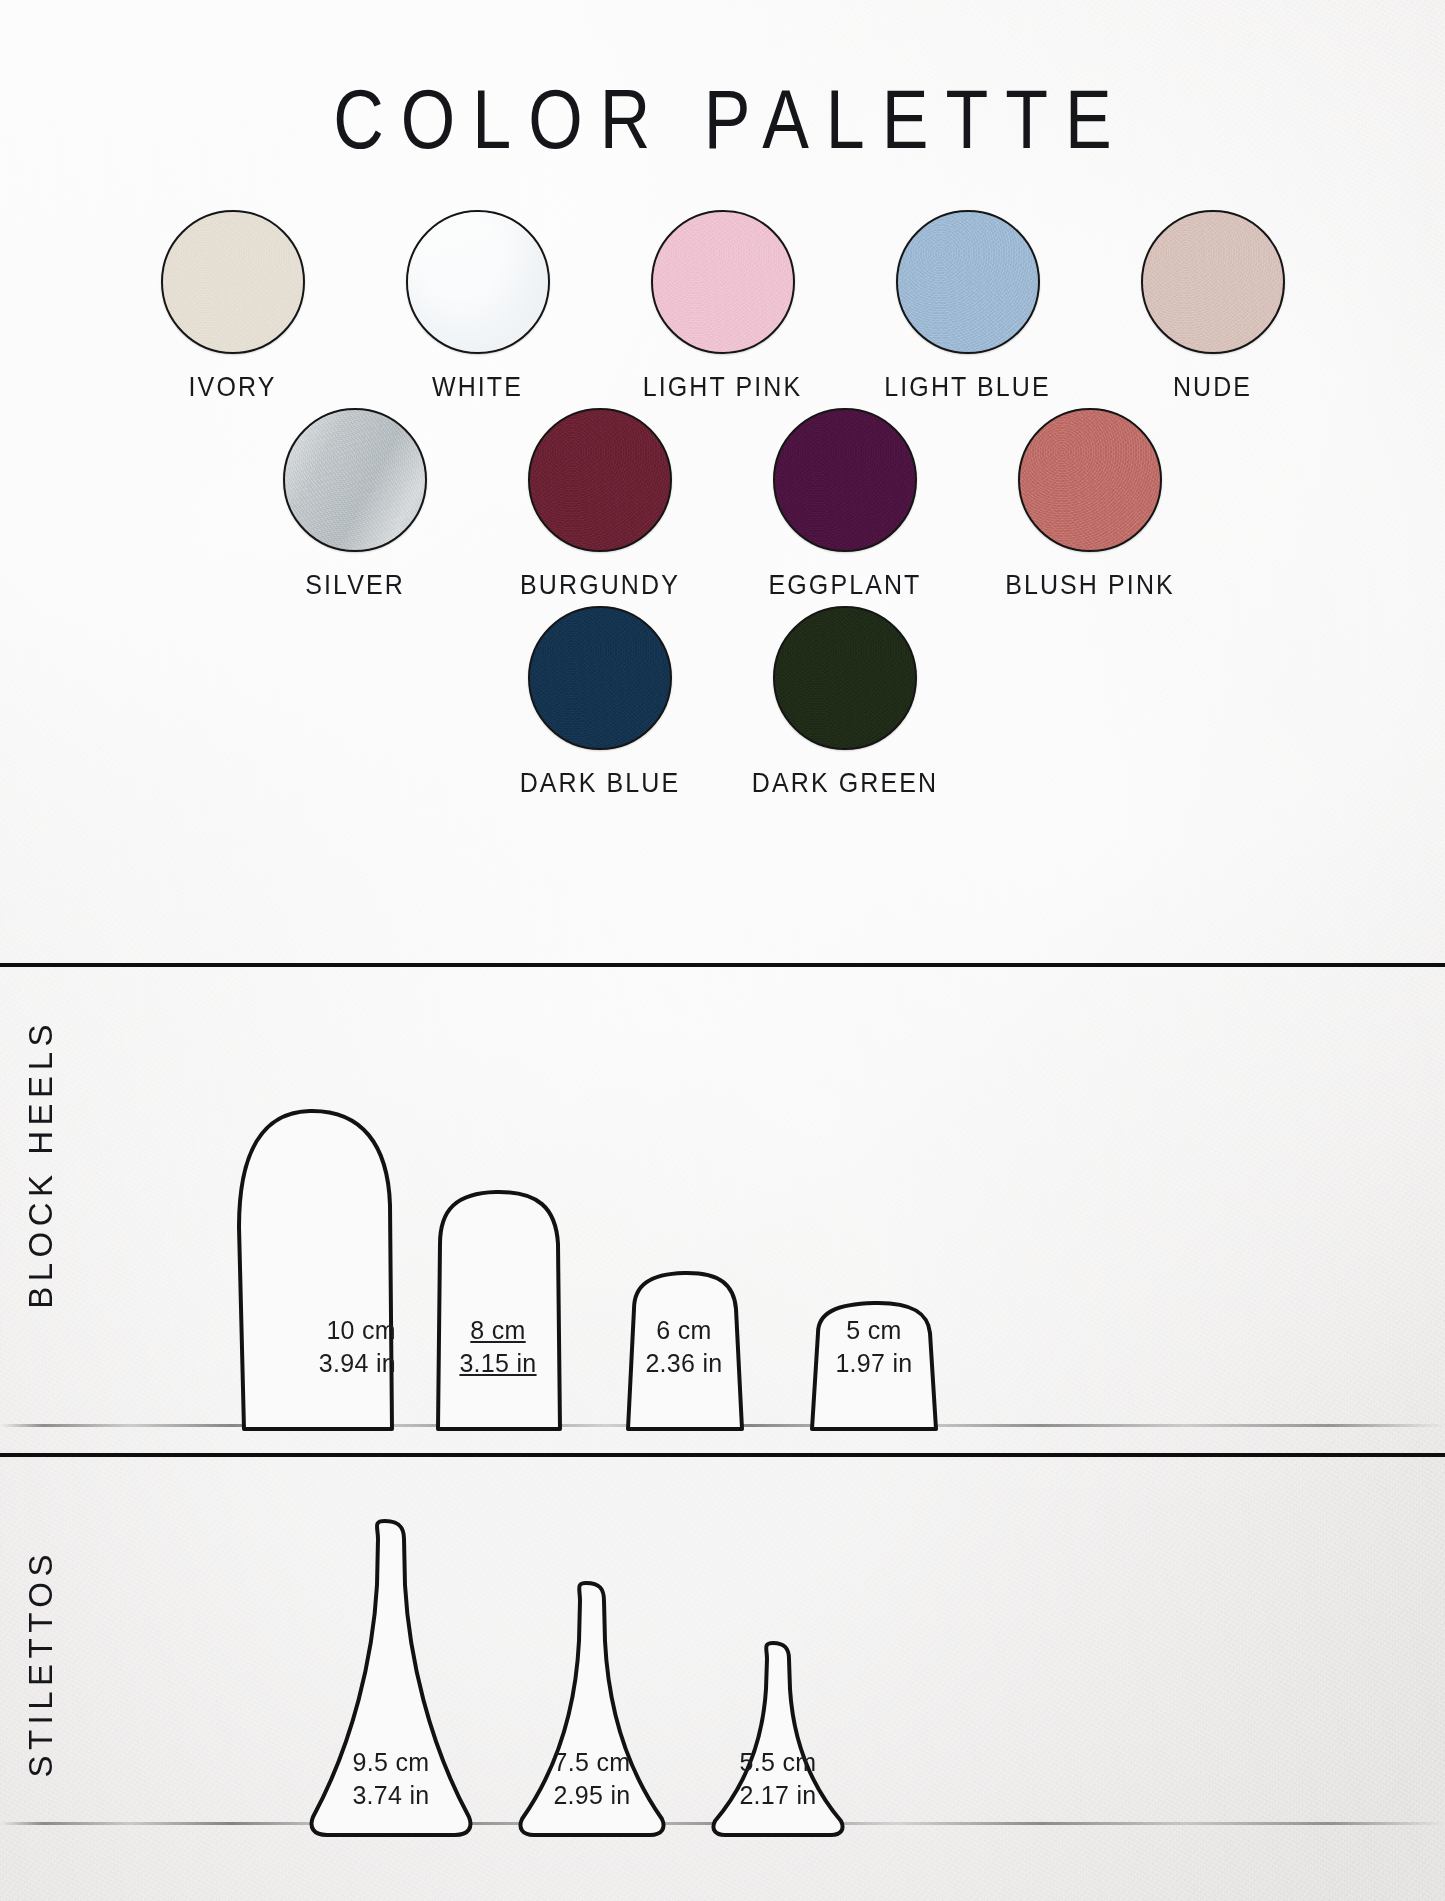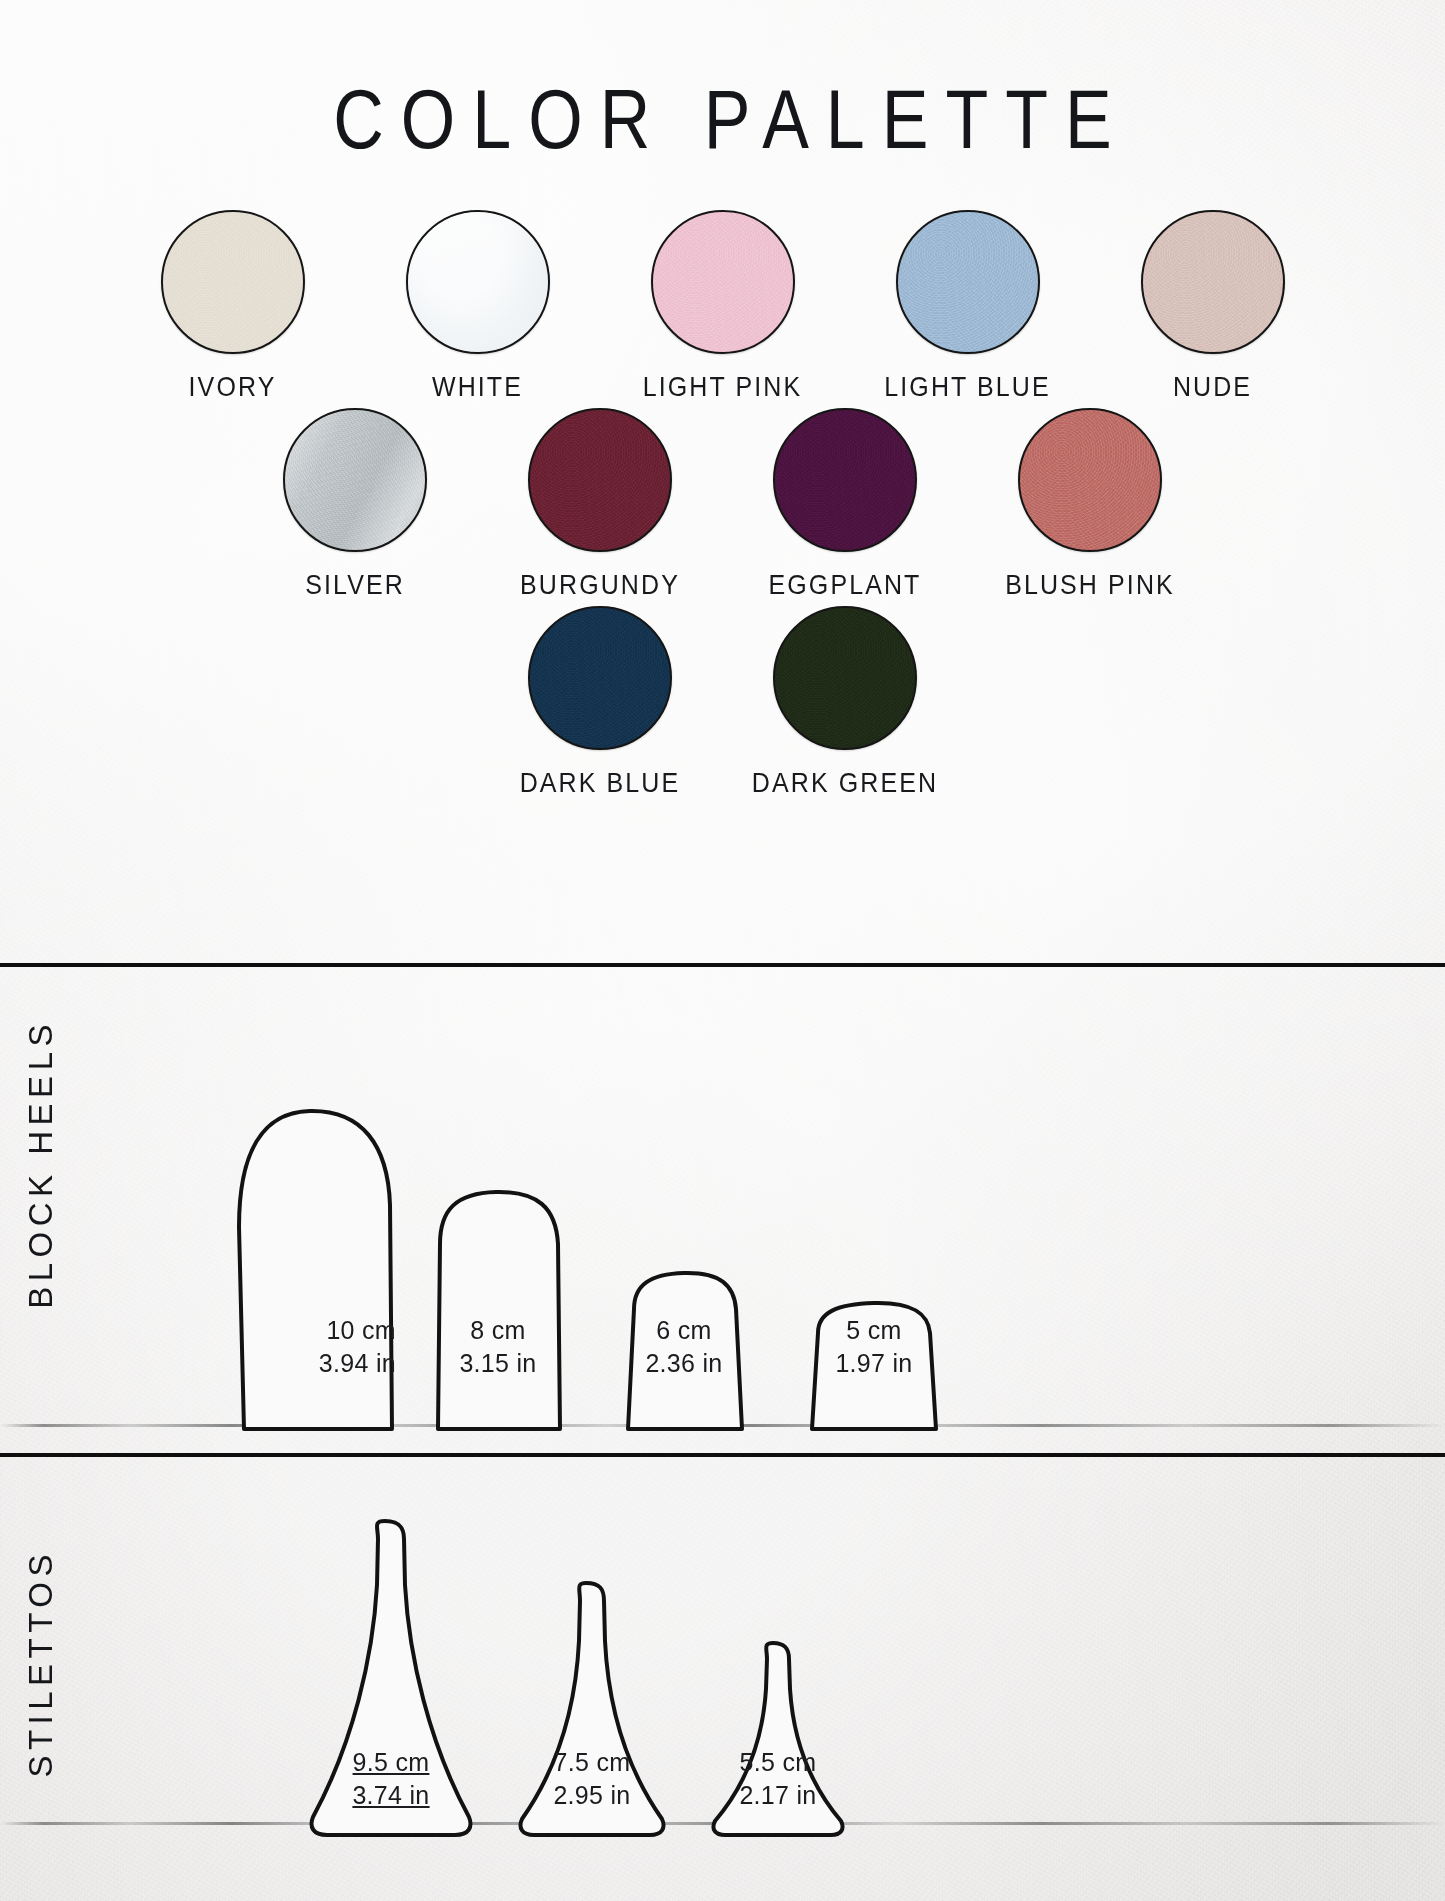--- a/index.html
+++ b/index.html
@@ -184,21 +184,21 @@
   <div class="heel-meas" style="left:236px;width:160px;bottom:72px;text-align:right;">
     <span>10 cm</span>
     <span>3.94 in</span>
   </div>
 
   <div class="heel-fig" style="left:432px;bottom:24px;">
     <svg width="132" height="241" viewBox="0 0 132 241">
       <path class="sil" d="M6 241 L8 56 C8 22 24 5 64 4 C106 3 124 20 126 56 L128 241 Z"></path>
     </svg>
   </div>
-  <div class="heel-meas" style="left:432px;width:132px;bottom:72px;">
+  <div class="heel-meas" style="left:432px;width:132px;bottom:72px;text-decoration:underline;">
     <span>8 cm</span>
     <span>3.15 in</span>
   </div>
 
   <div class="heel-fig" style="left:620px;bottom:24px;">
     <svg width="128" height="160" viewBox="0 0 128 160">
       <path class="sil" d="M8 160 L14 40 C14 16 30 5 64 4 C100 3 114 16 116 40 L122 160 Z"></path>
     </svg>
   </div>
   <div class="heel-meas" style="left:620px;width:128px;bottom:72px;">
@@ -224,21 +224,21 @@
   <div class="ground" style="bottom:76px;"></div>
 
   <div class="heel-fig" style="left:303px;bottom:62px;">
     <svg width="176" height="322" viewBox="0 0 176 322">
       <path class="sil" d="M82 4 C96 4 101 10 101 22 L102 68
         C106 140 126 226 166 300 C170 310 166 318 152 318
         L24 318 C10 318 6 310 10 300 C50 226 70 140 74 68
         L75 22 C75 10 70 4 82 4 Z"></path>
     </svg>
   </div>
-  <div class="heel-meas" style="left:303px;width:176px;bottom:88px;text-decoration:underline;">
+  <div class="heel-meas" style="left:303px;width:176px;bottom:88px;">
     <span>9.5 cm</span>
     <span>3.74 in</span>
   </div>
 
   <div class="heel-fig" style="left:512px;bottom:62px;">
     <svg width="160" height="260" viewBox="0 0 160 260">
       <path class="sil" d="M74 4 C88 4 92 10 92 22 L93 62
         C96 122 112 186 150 240 C154 249 150 256 138 256
         L22 256 C10 256 6 249 10 240 C48 186 64 122 67 62
         L68 22 C68 10 64 4 74 4 Z"></path>

